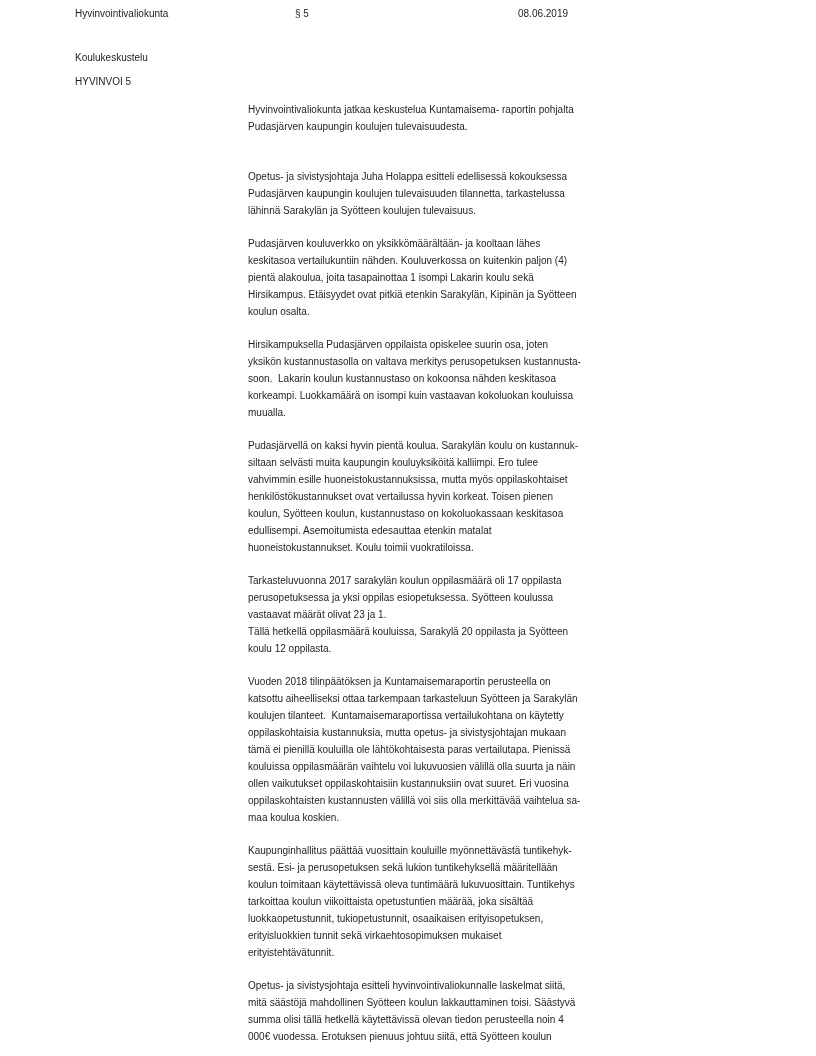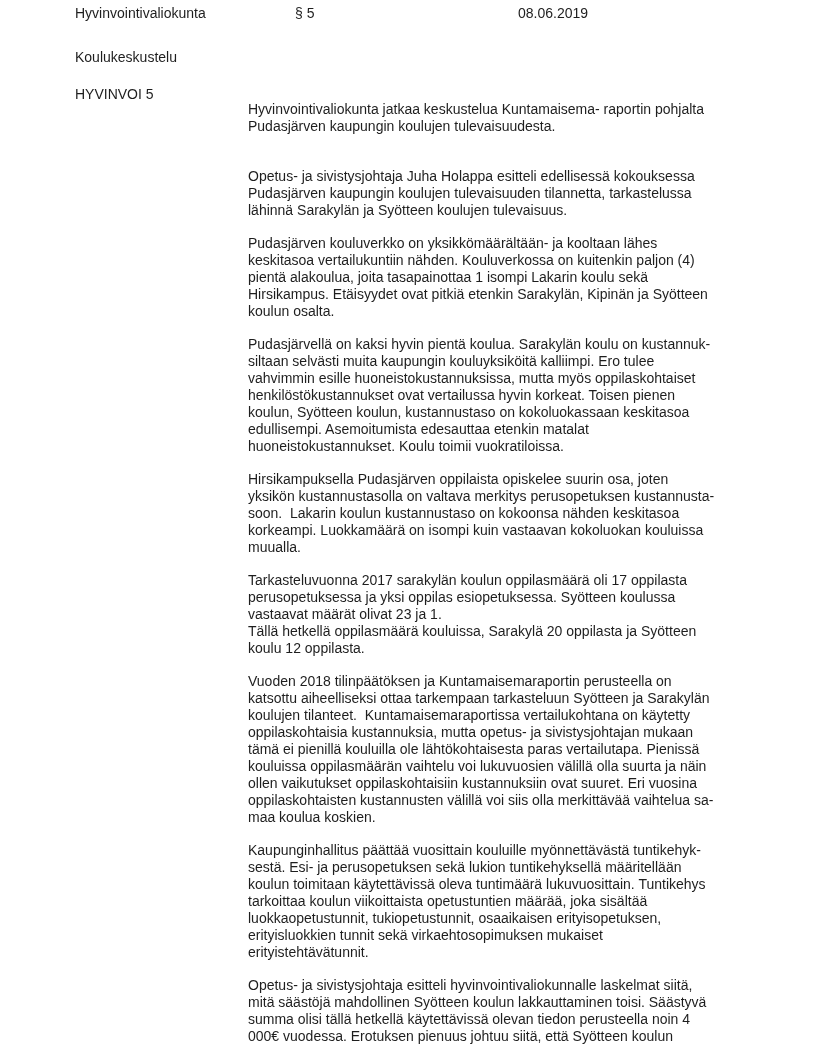--- a/index.html
+++ b/index.html
@@ -7,29 +7,29 @@
     padding: 0;
     background: #ffffff;
   }
   .page {
     position: relative;
     width: 816px;
     height: 1056px;
     background: #ffffff;
     overflow: hidden;
     font-family: "Liberation Sans", sans-serif;
-    font-size: 14px;
+    font-size: 10px;
     line-height: 17px;
     color: #1e1e1e;
   }
   .hdr-committee { position: absolute; left: 75px;  top: 5px;  white-space: nowrap; }
   .hdr-section   { position: absolute; left: 295px; top: 5px;  white-space: nowrap; }
   .hdr-date      { position: absolute; left: 518px; top: 5px;  white-space: nowrap; }
   .subject       { position: absolute; left: 75px;  top: 39px; white-space: nowrap; margin-top: 10px; }
-  .caseref       { position: absolute; left: 75px;  top: 86px; white-space: nowrap; }
+  .caseref       { position: absolute; left: 75px;  top: 73px; white-space: nowrap; }
   .doc-body {
     position: absolute;
     left: 248px;
     top: 101px;
     width: 560px;
   }
   .para {
     white-space: pre-wrap;
     margin: 0 0 16px 0;
   }
@@ -56,32 +56,32 @@
     <div class="para">Hyvinvointivaliokunta jatkaa keskustelua Kuntamaisema- raportin pohjalta
 Pudasjärven kaupungin koulujen tulevaisuudesta.</div>
     <div class="para">Opetus- ja sivistysjohtaja Juha Holappa esitteli edellisessä kokouksessa
 Pudasjärven kaupungin koulujen tulevaisuuden tilannetta, tarkastelussa
 lähinnä Sarakylän ja Syötteen koulujen tulevaisuus.</div>
     <div class="para">Pudasjärven kouluverkko on yksikkömäärältään- ja kooltaan lähes
 keskitasoa vertailukuntiin nähden. Kouluverkossa on kuitenkin paljon (4)
 pientä alakoulua, joita tasapainottaa 1 isompi Lakarin koulu sekä
 Hirsikampus. Etäisyydet ovat pitkiä etenkin Sarakylän, Kipinän ja Syötteen
 koulun osalta.</div>
+    <div class="para">Hirsikampuksella Pudasjärven oppilaista opiskelee suurin osa, joten
+yksikön kustannustasolla on valtava merkitys perusopetuksen kustannusta-
+soon.  Lakarin koulun kustannustaso on kokoonsa nähden keskitasoa
+korkeampi. Luokkamäärä on isompi kuin vastaavan kokoluokan kouluissa
+muualla.</div>
     <div class="para">Pudasjärvellä on kaksi hyvin pientä koulua. Sarakylän koulu on kustannuk-
 siltaan selvästi muita kaupungin kouluyksiköitä kalliimpi. Ero tulee
 vahvimmin esille huoneistokustannuksissa, mutta myös oppilaskohtaiset
 henkilöstökustannukset ovat vertailussa hyvin korkeat. Toisen pienen
 koulun, Syötteen koulun, kustannustaso on kokoluokassaan keskitasoa
 edullisempi. Asemoitumista edesauttaa etenkin matalat
 huoneistokustannukset. Koulu toimii vuokratiloissa.</div>
-    <div class="para">Hirsikampuksella Pudasjärven oppilaista opiskelee suurin osa, joten
-yksikön kustannustasolla on valtava merkitys perusopetuksen kustannusta-
-soon.  Lakarin koulun kustannustaso on kokoonsa nähden keskitasoa
-korkeampi. Luokkamäärä on isompi kuin vastaavan kokoluokan kouluissa
-muualla.</div>
     <div class="para">Tarkasteluvuonna 2017 sarakylän koulun oppilasmäärä oli 17 oppilasta
 perusopetuksessa ja yksi oppilas esiopetuksessa. Syötteen koulussa
 vastaavat määrät olivat 23 ja 1.
 Tällä hetkellä oppilasmäärä kouluissa, Sarakylä 20 oppilasta ja Syötteen
 koulu 12 oppilasta.</div>
     <div class="para">Vuoden 2018 tilinpäätöksen ja Kuntamaisemaraportin perusteella on
 katsottu aiheelliseksi ottaa tarkempaan tarkasteluun Syötteen ja Sarakylän
 koulujen tilanteet.  Kuntamaisemaraportissa vertailukohtana on käytetty
 oppilaskohtaisia kustannuksia, mutta opetus- ja sivistysjohtajan mukaan
 tämä ei pienillä kouluilla ole lähtökohtaisesta paras vertailutapa. Pienissä

